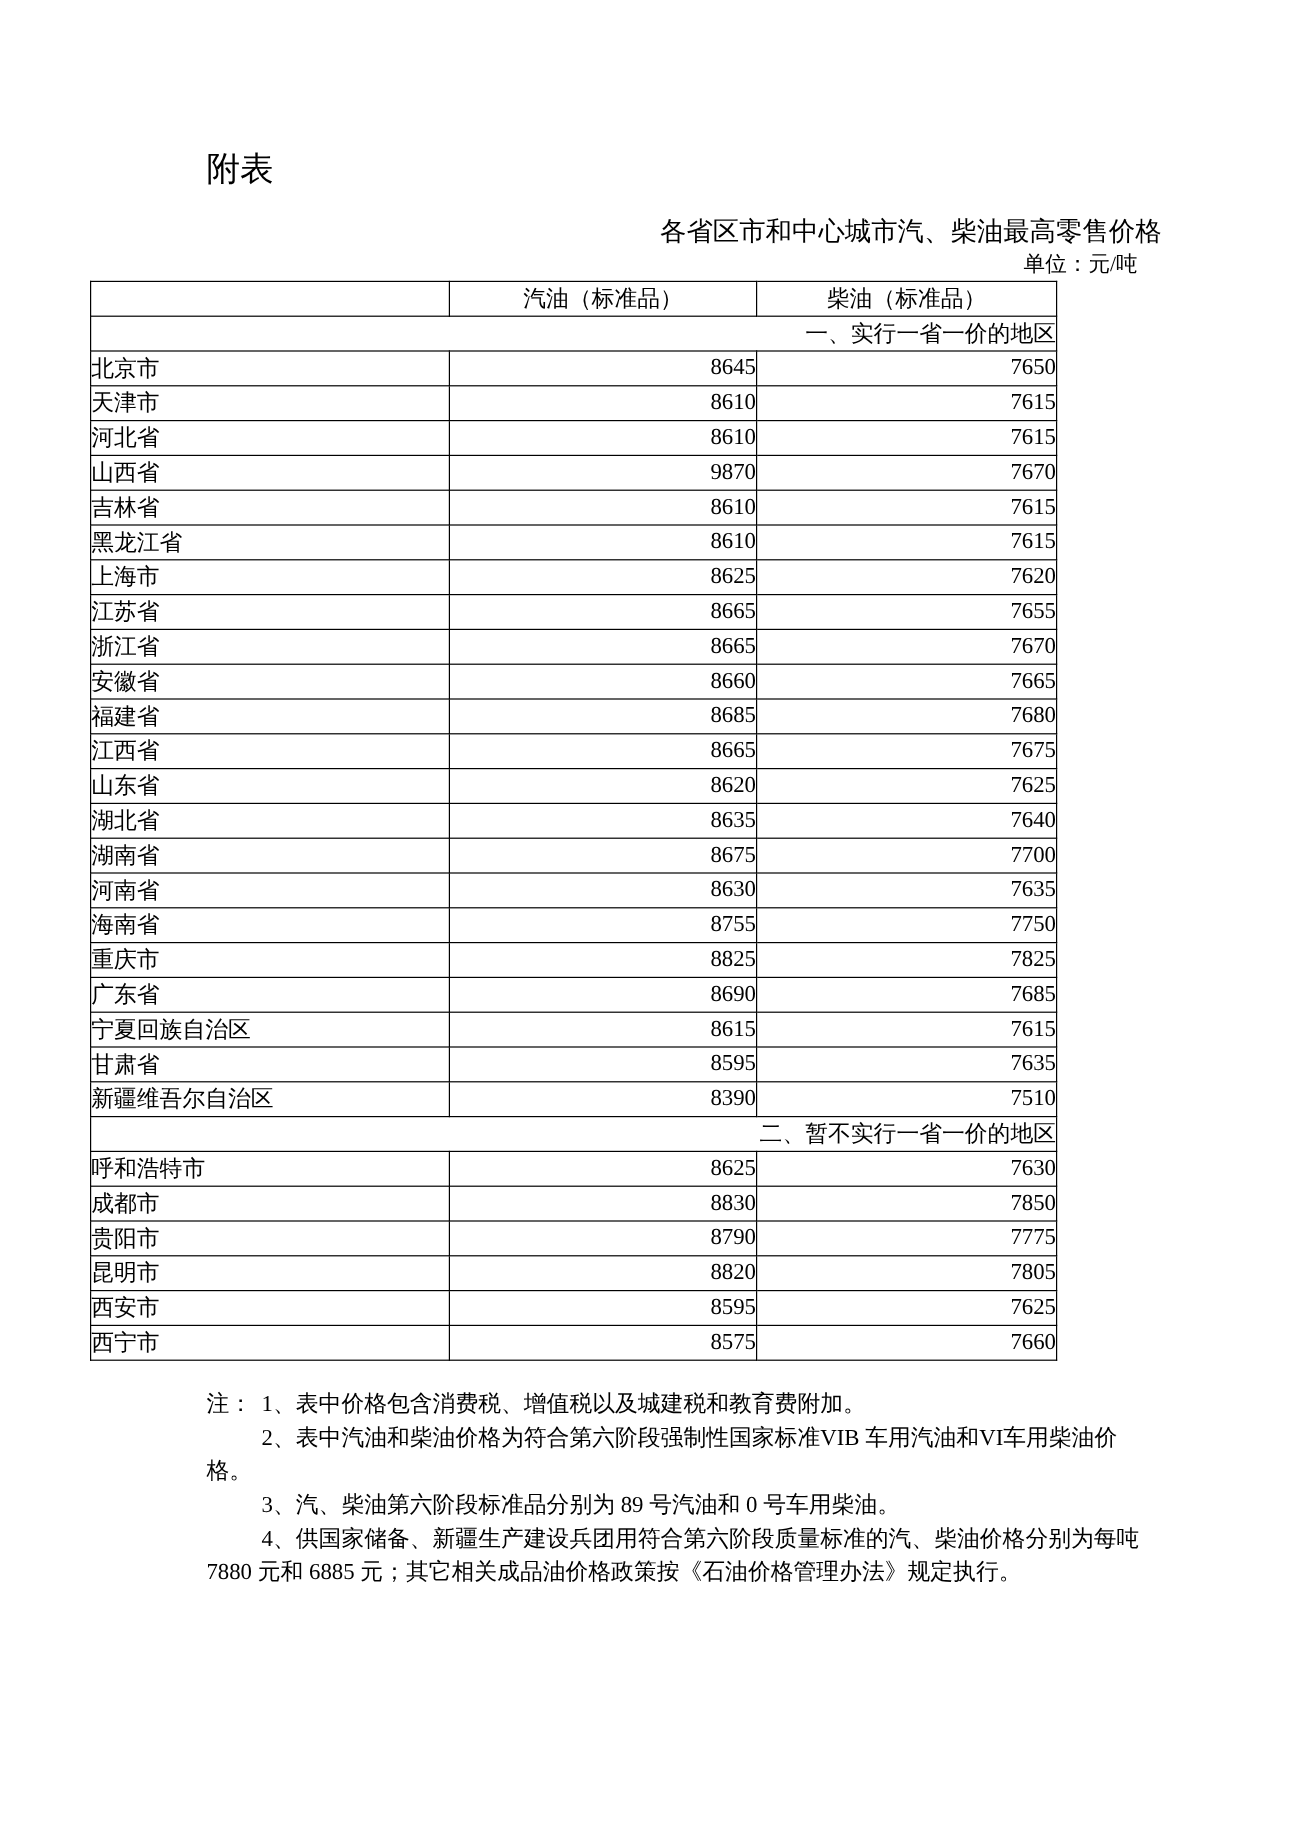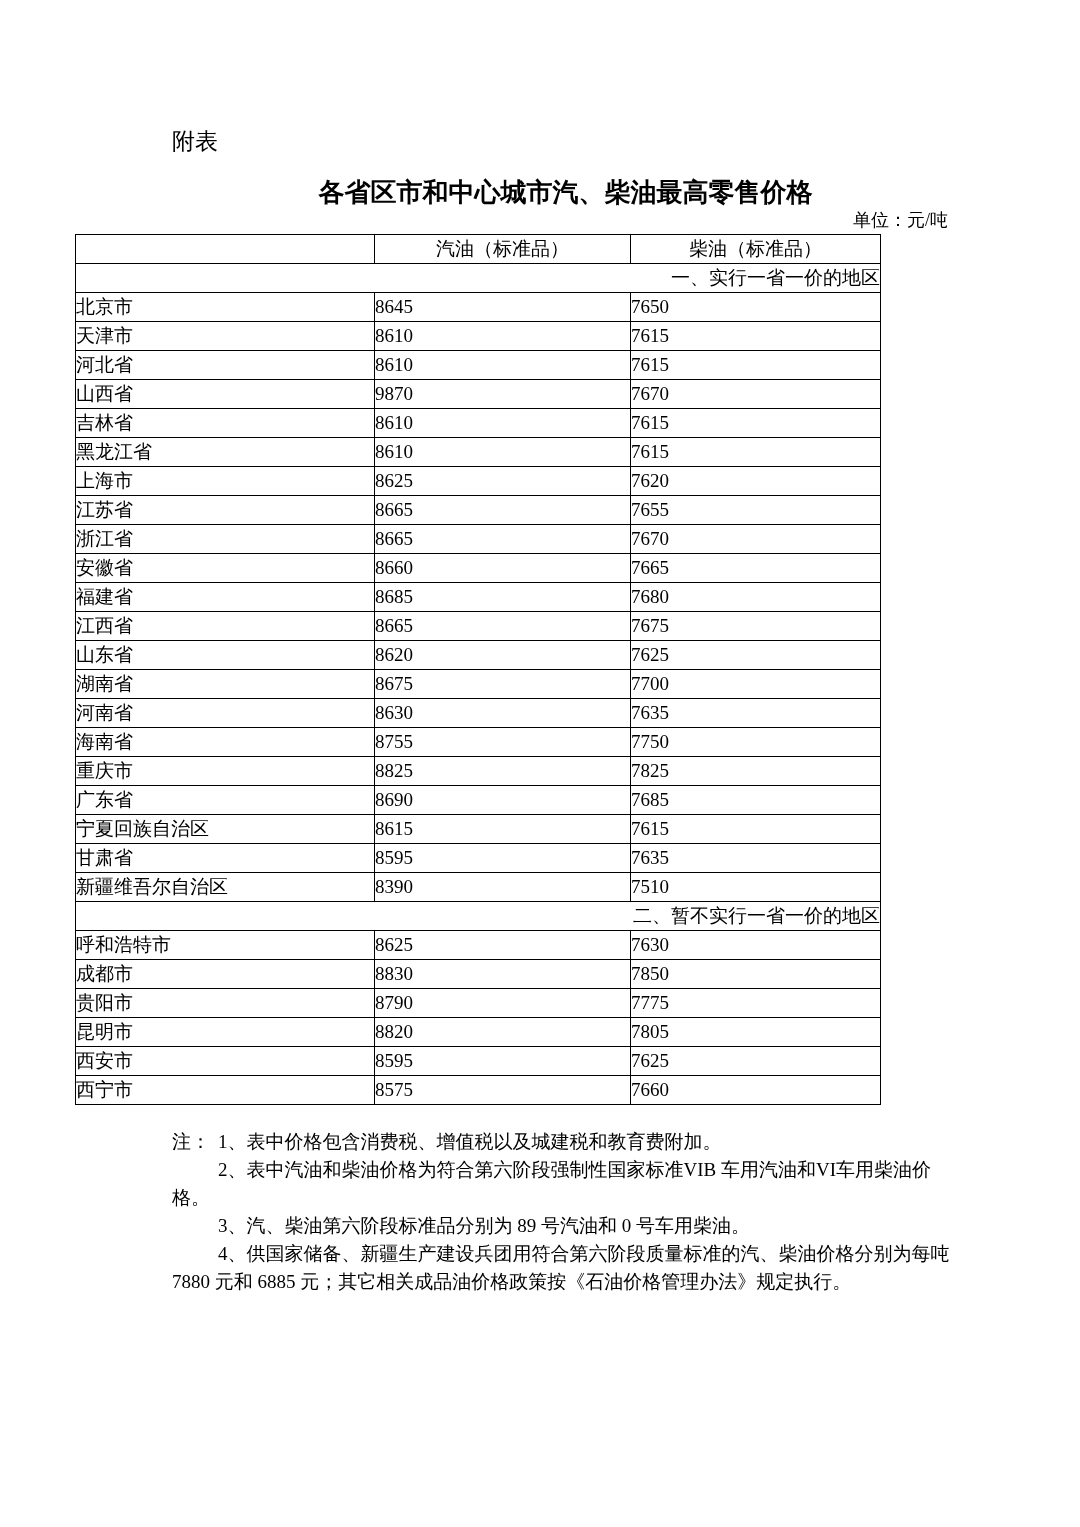--- a/index.html
+++ b/index.html
@@ -7,29 +7,29 @@
   body {
     width: 1080px;
     height: 1527px;
     background: #ffffff;
     color: #000000;
     font-family: "Liberation Serif", "DejaVu Serif", serif;
     overflow: hidden;
   }
   .attachment-label {
     margin: 128px 0 18px 172px;
-    font-size: 23px;
+    font-size: 28px;
     line-height: 27px;
   }
   .doc-title {
     width: 805px;
     margin: 24px 0 0 163px;
-    text-align: center;
-    font-size: 26px;
-    font-weight: bold;
+    text-align: right;
+    font-size: 22px;
+    font-weight: normal;
     line-height: 27px;
   }
   .unit-line {
     width: 805px;
     margin: 3px 0 0 163px;
     text-align: right;
     padding-right: 20px;
     font-size: 18px;
     line-height: 22px;
   }
@@ -47,21 +47,21 @@
     font-weight: normal;
     overflow: hidden;
     white-space: nowrap;
   }
   .col-region { width: 299px; }
   .col-gas    { width: 256px; }
   .col-diesel { width: 250px; }
   .header-cell  { text-align: center; }
   .section-cell { text-align: right; padding-left: 10px; }
   .region-cell  { text-align: left; padding-left: 70px; }
-  .num-cell     { text-align: left; font-size: 19px; }
+  .num-cell     { text-align: right; font-size: 19px; }
   .notes {
     width: 806px;
     margin: 23px 0 0 172px;
     font-size: 19px;
     line-height: 28px;
   }
   .note {
     margin: 0;
     white-space: pre-wrap;
   }
@@ -153,20 +153,25 @@
         <td class="region-cell">江西省</td>
         <td class="num-cell">8665</td>
         <td class="num-cell">7675</td>
       </tr>
       <tr>
         <td class="region-cell">山东省</td>
         <td class="num-cell">8620</td>
         <td class="num-cell">7625</td>
       </tr>
       <tr>
+        <td class="region-cell">湖北省</td>
+        <td class="num-cell">8635</td>
+        <td class="num-cell">7640</td>
+      </tr>
+      <tr>
         <td class="region-cell">湖南省</td>
         <td class="num-cell">8675</td>
         <td class="num-cell">7700</td>
       </tr>
       <tr>
         <td class="region-cell">河南省</td>
         <td class="num-cell">8630</td>
         <td class="num-cell">7635</td>
       </tr>
       <tr>

